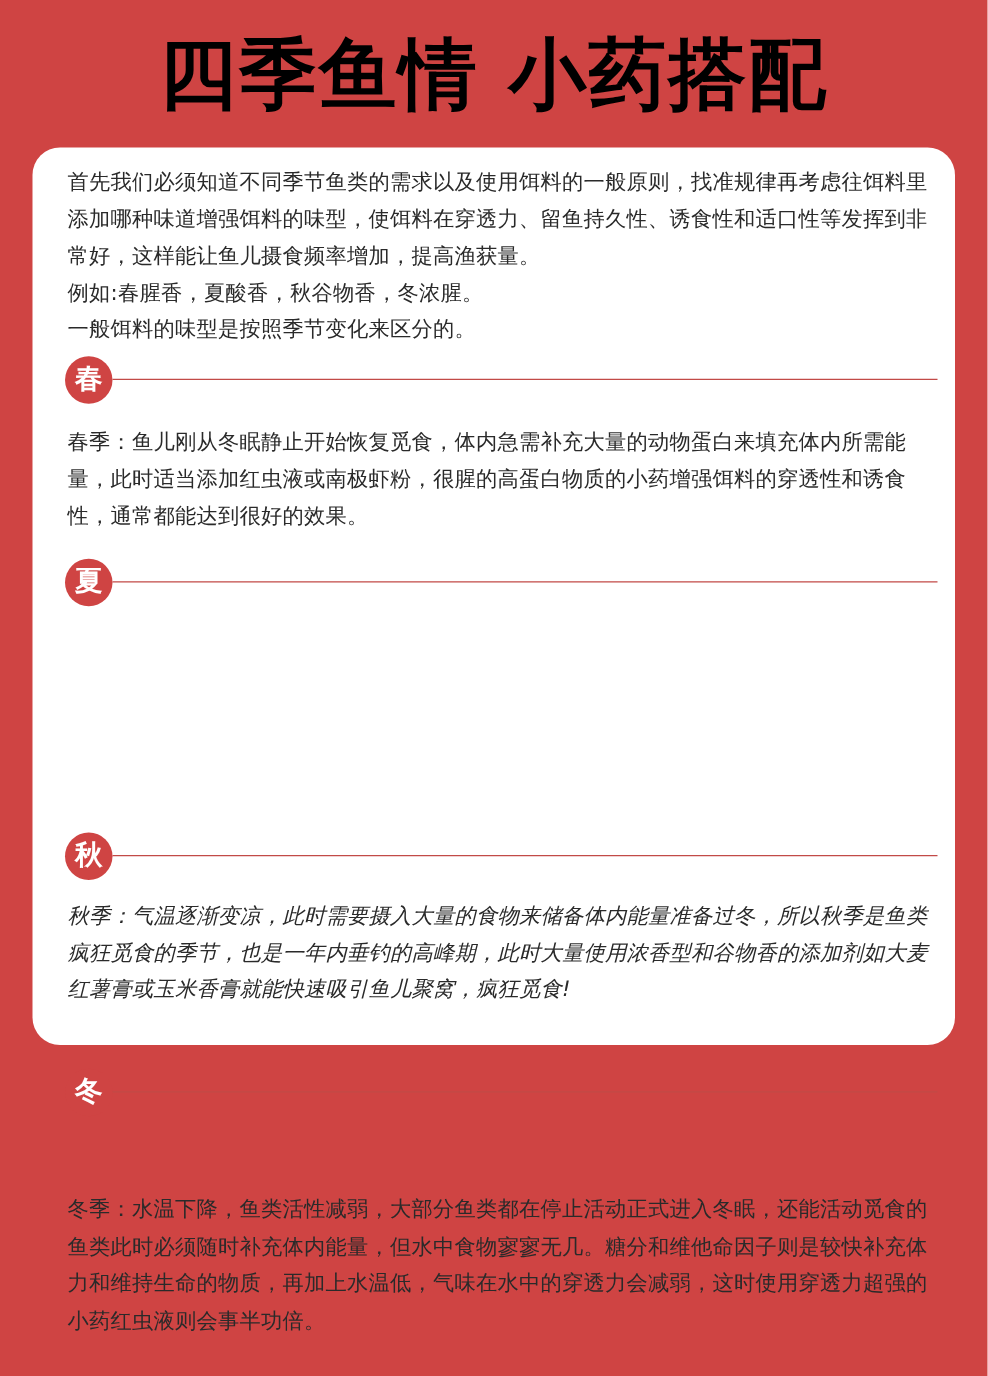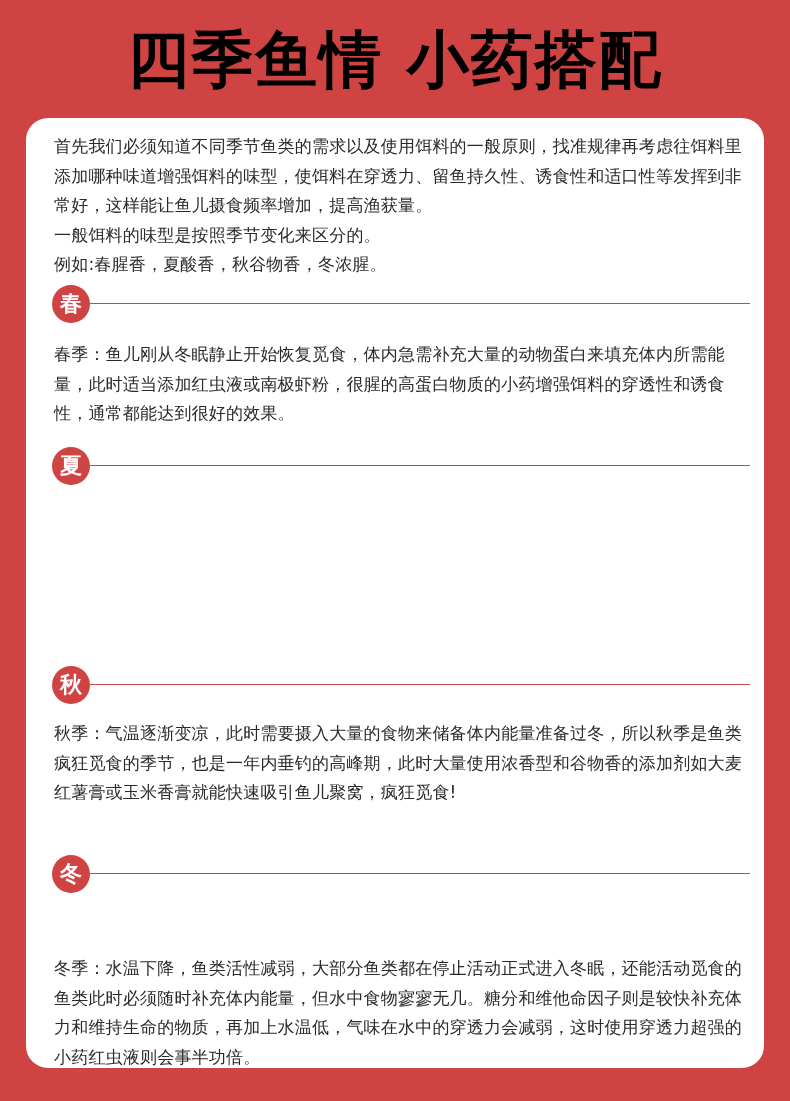--- a/index.html
+++ b/index.html
@@ -24,21 +24,21 @@
       font-size: 62px;
       font-weight: bold;
       letter-spacing: 2px;
       line-height: 76px;
     }
     .card {
       position: absolute;
       left: 26px;
       top: 118px;
       width: 738px;
-      height: 950px;
+      height: 718px;
       background: #ffffff;
       border-radius: 22px;
     }
     .para {
       position: absolute;
       left: 28px;
       width: 690px;
       color: #2a2a2a;
       font-size: 17px;
       line-height: 29.5px;
@@ -79,40 +79,40 @@
   </style>
 </head>
 <body>
 
 <div class="page-title">四季鱼情 小药搭配</div>
 
 <div class="card">
 
   <div class="para" style="top:14px;">
     <p>首先我们必须知道不同季节鱼类的需求以及使用饵料的一般原则，找准规律再考虑往饵料里添加哪种味道增强饵料的味型，使饵料在穿透力、留鱼持久性、诱食性和适口性等发挥到非常好，这样能让鱼儿摄食频率增加，提高渔获量。</p>
+    <p>例如:春腥香，夏酸香，秋谷物香，冬浓腥。</p>
     <p>一般饵料的味型是按照季节变化来区分的。</p>
-    <p>例如:春腥香，夏酸香，秋谷物香，冬浓腥。</p>
   </div>
 
   <div class="season-head" style="top:167px;">
     <div class="badge">春</div>
     <div class="rule"></div>
   </div>
   <div class="para" style="top:222px;">春季：鱼儿刚从冬眠静止开始恢复觅食，体内急需补充大量的动物蛋白来填充体内所需能量，此时适当添加红虫液或南极虾粉，很腥的高蛋白物质的小药增强饵料的穿透性和诱食性，通常都能达到很好的效果。</div>
 
   <div class="season-head" style="top:329px;">
     <div class="badge">夏</div>
     <div class="rule"></div>
   </div>
 
   <div class="season-head" style="top:548px;">
     <div class="badge">秋</div>
     <div class="rule"></div>
   </div>
-  <div class="para" style="top:601px;">秋季：气温逐渐变凉，此时需要摄入大量的食物来储备体内能量准备过冬，所以秋季是鱼类疯狂觅食的季节，也是一年内垂钓的高峰期，此时大量使用浓香型和谷物香的添加剂如大麦红薯膏或玉米香膏就能快速吸引鱼儿聚窝，疯狂觅食!</div>
+  <div class="para" style="top:601px;font-style:italic;">秋季：气温逐渐变凉，此时需要摄入大量的食物来储备体内能量准备过冬，所以秋季是鱼类疯狂觅食的季节，也是一年内垂钓的高峰期，此时大量使用浓香型和谷物香的添加剂如大麦红薯膏或玉米香膏就能快速吸引鱼儿聚窝，疯狂觅食!</div>
 
   <div class="season-head" style="top:737px;">
     <div class="badge">冬</div>
     <div class="rule"></div>
   </div>
   <div class="para" style="top:836px;">冬季：水温下降，鱼类活性减弱，大部分鱼类都在停止活动正式进入冬眠，还能活动觅食的鱼类此时必须随时补充体内能量，但水中食物寥寥无几。糖分和维他命因子则是较快补充体力和维持生命的物质，再加上水温低，气味在水中的穿透力会减弱，这时使用穿透力超强的小药红虫液则会事半功倍。</div>
 
 </div>
 
 </body></html>

